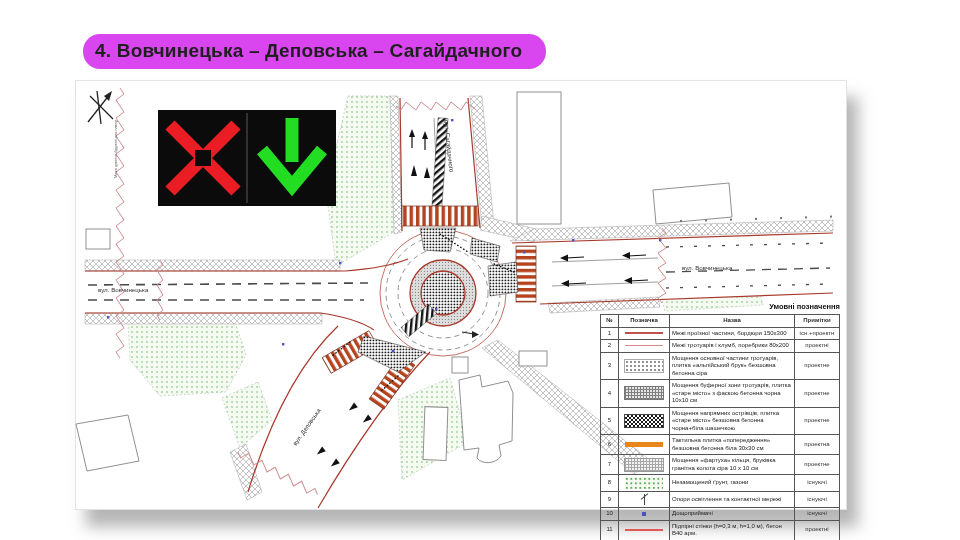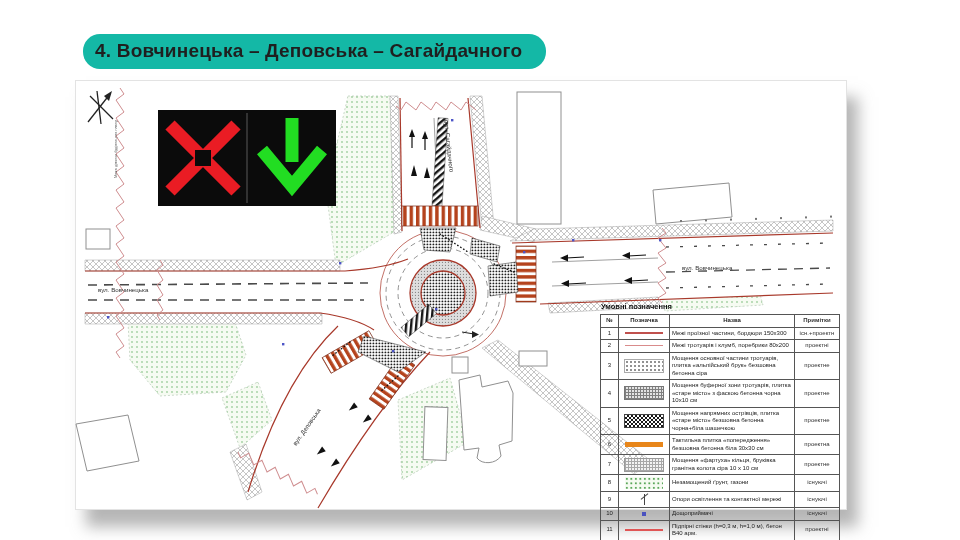--- a/index.html
+++ b/index.html
@@ -1,38 +1,38 @@
 <!DOCTYPE html>
 <html><head>
 <meta charset="utf-8">
 <style>
   html,body{margin:0;padding:0;background:#fff;font-family:"Liberation Sans",sans-serif;}
   #stage{position:relative;width:960px;height:540px;background:#fff;overflow:hidden;}
   
   .title-bar{
     position:absolute;left:83px;top:34px;
-    background:#14b8a6;color:#1f1f1f;
+    background:#d946ef;color:#1f1f1f;
     font-size:19px;font-weight:bold;
     padding:6px 24px 7px 12px;letter-spacing:.2px;
     white-space:nowrap;
     border-radius:17px;
   }
   
   .sheet{
     position:absolute;left:75px;top:80px;width:770px;height:428px;
     background:#fff;border:1px solid #e3e3e3;
     box-shadow:11px 17px 14px rgba(110,110,110,.5);
   }
   .plan-svg{position:absolute;left:0;top:0;width:960px;height:540px;}
   
   .signal{position:absolute;left:158px;top:110px;width:178px;height:96px;background:#0b0b0b;}
   .signal svg{display:block;width:100%;height:100%;}
   
   .legend{position:absolute;left:600px;top:302px;width:240px;color:#222;}
-  .legend-title{font-size:7.5px;font-weight:bold;margin:0 0 3px 1px;color:#111;}
+  .legend-title{font-size:7.5px;font-weight:bold;margin:0 0 3px 1px;color:#111;text-align:right;}
   table.leg{border-collapse:collapse;width:100%;table-layout:fixed;}
   table.leg th,table.leg td{border:0.7px solid #555;padding:2px 2px;font-size:6px;line-height:1.25;vertical-align:middle;}
   table.leg th{font-weight:bold;text-align:center;background:#fff;}
   .col-n{width:13px;text-align:center;}
   .col-sym{width:46px;}
   .col-name{width:auto;text-align:left;}
   .col-note{width:40px;text-align:center;font-size:5.5px;color:#333;}
   .sw{width:38px;height:10px;margin:0 auto;}
   .sw-red-line{height:0;border-top:2px solid #c0504d;}
   .sw-pink-line{height:0;border-top:1.5px solid #d98b8b;}

